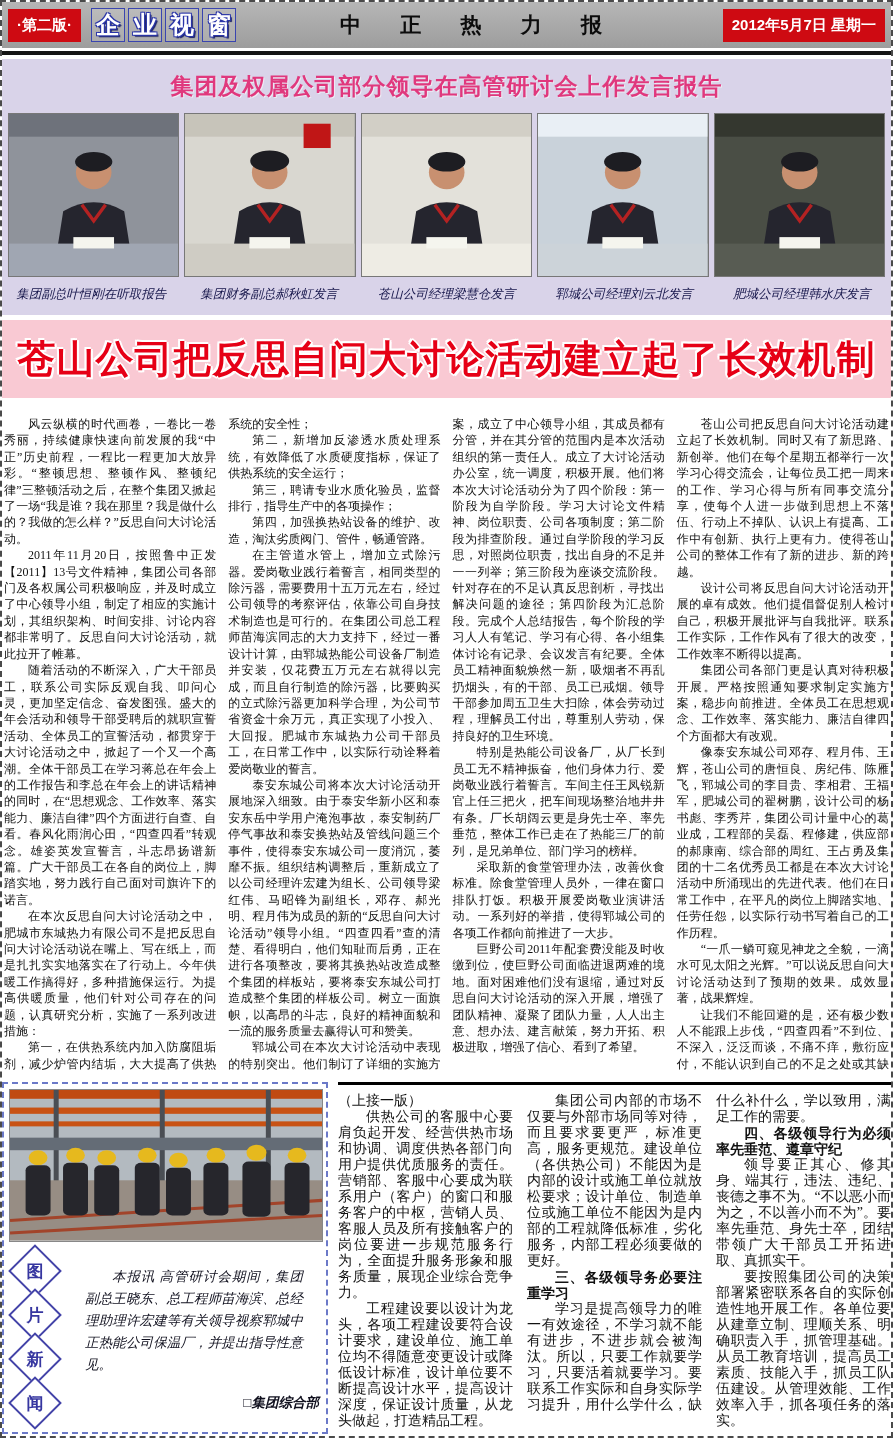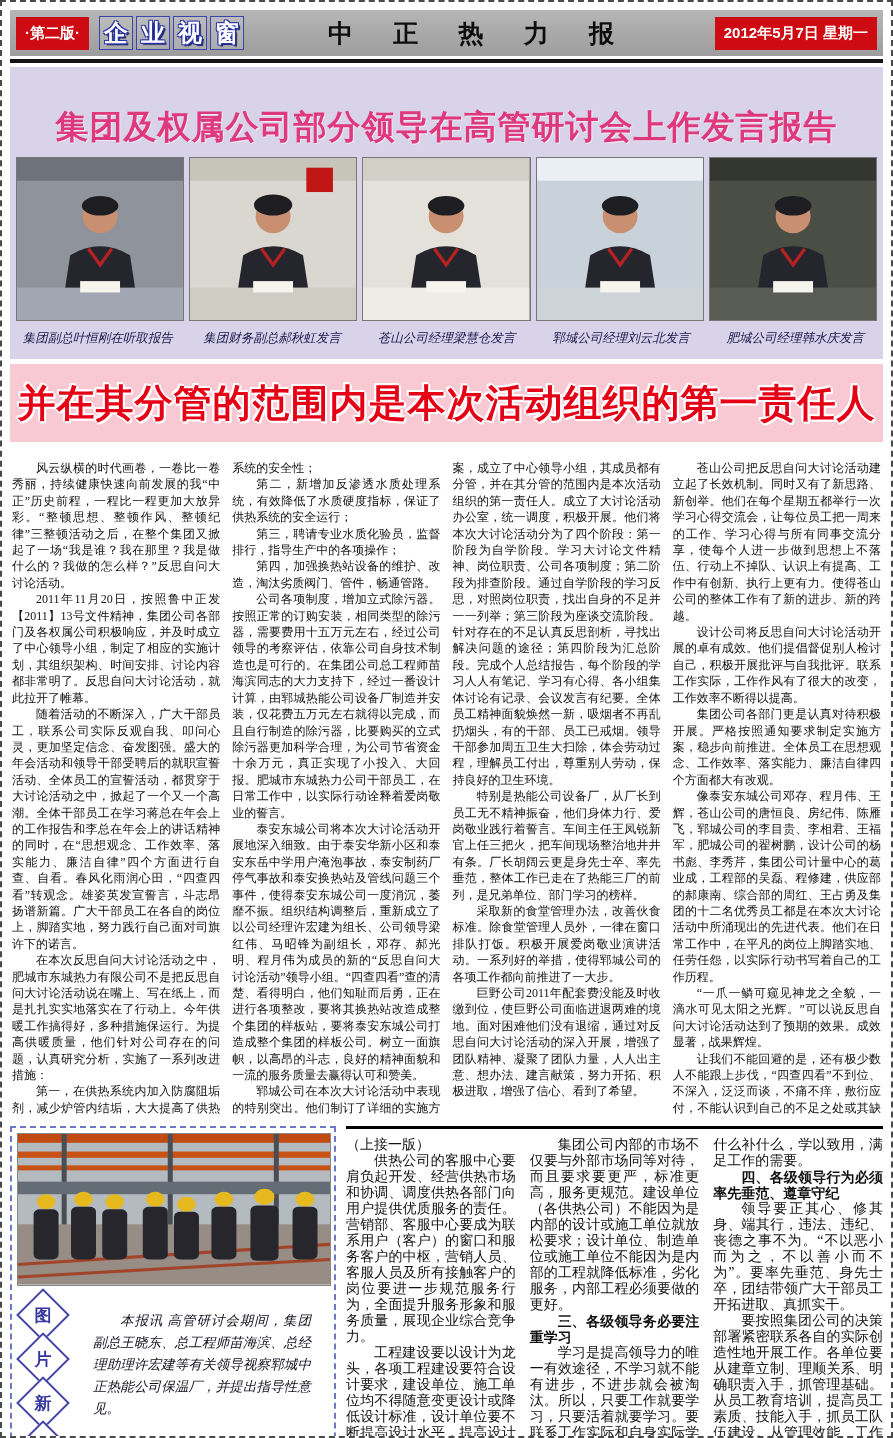--- a/index.html
+++ b/index.html
@@ -1,40 +1,40 @@
 <!DOCTYPE html>
 <html style="--accent_red: #ce0a12; --headline1_pink: #e0387d; --headline1_bg: #d9d3e9; --headline2_red: #e60016; --headline2_bg: #f9c9d3; --label_blue: #4343a8;"><head>
 <meta charset="utf-8">
 <style>
   html,body{margin:0;padding:0;background:#e8e8e8;}
   .page{
     width:893px;height:1438px;box-sizing:border-box;margin:0 auto;
-    background:#fff;border:2px dashed #4a4a4a;padding:8px;position:relative;
+    background:#fff;border:2px dashed #4a4a4a;padding:0;position:relative;
     font-family:"Liberation Serif",serif;overflow:hidden;
   }
   
   .masthead{height:46px;background:linear-gradient(#b6b6b6,#9d9d9d);
     display:flex;align-items:center;padding:0 6px;gap:10px;}
   .red-box{background:var(--accent_red,#ce0a12);color:#fff;font-weight:bold;
     font-size:15px;padding:7px 9px;white-space:nowrap;font-family:"Liberation Sans",sans-serif;}
   .section-title{display:flex;gap:3px;}
   .sec-char{display:inline-flex;align-items:center;justify-content:center;
     width:32px;height:32px;font-size:24px;font-weight:bold;color:#fff;
     font-family:"Liberation Sans",sans-serif;
     text-shadow:1px 1px 0 #2a35a8,-1px -1px 0 #2a35a8,1px -1px 0 #2a35a8,-1px 1px 0 #2a35a8,2px 2px 1px #1a2066;
     border:1px solid #3a45b0;background:rgba(255,255,255,.12);}
-  .paper-title{flex:1;text-align:center;font-size:25px;font-weight:bold;
+  .paper-title{flex:1;text-align:center;font-size:21px;font-weight:bold;
     letter-spacing:17px;color:#0c0c0c;}
   .masthead-rule{height:4px;background:#141414;margin-top:3px;}
   
   .top-block{background:var(--headline1_bg,#d9d3e9);margin-top:4px;padding:5px 6px 6px;}
-  .headline1{text-align:center;font-family:Liberation Mono, monospace;
-    font-size:33px;font-weight:bold;color:var(--headline1_pink,#e0387d);
+  .headline1{text-align:center;font-family:Liberation Sans, sans-serif;
+    font-size:23px;font-weight:bold;color:var(--headline1_pink,#e0387d);
     letter-spacing:1px;line-height:44px;white-space:nowrap;
-    text-shadow:1px 1px 0 rgba(255,255,255,.55);margin-top:36px;}
+    text-shadow:1px 1px 0 rgba(255,255,255,.55);}
   .photo-row{display:flex;gap:5px;height:164px;margin-top:5px;}
   .photo{flex:1;overflow:hidden;background:#8a8a8a;border:1px solid #777;}
   .phsvg{display:block;width:100%;height:100%;}
   .phsvg .head{fill:#c89070;} .phsvg .hair{fill:#1d1d22;}
   .phsvg .body{fill:#25252e;} .phsvg .paper{fill:#f5f5ee;}
   .phsvg .collar{fill:none;stroke:#b42222;stroke-width:2;}
   .phsvg .accent{fill:transparent;}
   .p1 .bg{fill:#8f939b}.p1 .band{fill:#6e727b}.p1 .table{fill:#a0a6b2}
   .p2 .bg{fill:#d9d7d0}.p2 .band{fill:#c7c4ba}.p2 .table{fill:#cfccc4}.p2 .accent{fill:#c01616}
   .p3 .bg{fill:#e3e1da}.p3 .band{fill:#d2cfc6}.p3 .table{fill:#eeece4}
@@ -170,34 +170,34 @@
     <div class="caption-row">
       <div class="caption">集团副总叶恒刚在听取报告</div>
       <div class="caption">集团财务副总郝秋虹发言</div>
       <div class="caption">苍山公司经理梁慧仓发言</div>
       <div class="caption">郓城公司经理刘云北发言</div>
       <div class="caption">肥城公司经理韩水庆发言</div>
     </div>
   </div>
 
   <div class="headline2-wrap">
-    <span class="headline2">并在其分管的范围内是本次活动组织的第一责任人</span>
+    <span class="headline2">苍山公司把反思自问大讨论活动建立起了长效机制</span>
   </div>
 
   <div class="article">
     <div>
         <p>风云纵横的时代画卷，一卷比一卷秀丽，持续健康快速向前发展的我“中正”历史前程，一程比一程更加大放异彩。“整顿思想、整顿作风、整顿纪律”三整顿活动之后，在整个集团又掀起了一场“我是谁？我在那里？我是做什么的？我做的怎么样？”反思自问大讨论活动。</p>
         <p>2011年11月20日，按照鲁中正发【2011】13号文件精神，集团公司各部门及各权属公司积极响应，并及时成立了中心领导小组，制定了相应的实施计划，其组织架构、时间安排、讨论内容都非常明了。反思自问大讨论活动，就此拉开了帷幕。</p>
         <p>随着活动的不断深入，广大干部员工，联系公司实际反观自我、叩问心灵，更加坚定信念、奋发图强。盛大的年会活动和领导干部受聘后的就职宣誓活动、全体员工的宣誓活动，都贯穿于大讨论活动之中，掀起了一个又一个高潮。全体干部员工在学习蒋总在年会上的工作报告和李总在年会上的讲话精神的同时，在“思想观念、工作效率、落实能力、廉洁自律”四个方面进行自查、自看。春风化雨润心田，“四查四看”转观念。雄姿英发宣誓言，斗志昂扬谱新篇。广大干部员工在各自的岗位上，脚踏实地，努力践行自己面对司旗许下的诺言。</p>
         <p>在本次反思自问大讨论活动之中，肥城市东城热力有限公司不是把反思自问大讨论活动说在嘴上、写在纸上，而是扎扎实实地落实在了行动上。今年供暖工作搞得好，多种措施保运行。为提高供暖质量，他们针对公司存在的问题，认真研究分析，实施了一系列改进措施：</p>
         <p>第一，在供热系统内加入防腐阻垢剂，减少炉管内结垢，大大提高了供热系统的安全性；</p>
         <p>第二，新增加反渗透水质处理系统，有效降低了水质硬度指标，保证了供热系统的安全运行；</p>
         <p>第三，聘请专业水质化验员，监督排行，指导生产中的各项操作；</p>
         <p>第四，加强换热站设备的维护、改造，淘汰劣质阀门、管件，畅通管路。</p>
-        <p>公司各项制度，增加立式除污器。按照正常的订购安装，相同类型的除污器，需要费用十五万元左右，经过公司领导的考察评估，依靠公司自身技术制造也是可行的。在集团公司总工程师苗海滨同志的大力支持下，经过一番设计计算，由郓城热能公司设备厂制造并安装，仅花费五万元左右就得以完成，而且自行制造的除污器，比要购买的立式除污器更加科学合理，为公司节省资金十余万元，真正实现了小投入、大回报。肥城市东城热力公司干部员工，在日常工作中，以实际行动诠释着爱岗敬业的誓言。</p>
+        <p>在主管道水管上，增加立式除污器。爱岗敬业践行着誓言，相同类型的除污器，需要费用十五万元左右，经过公司领导的考察评估，依靠公司自身技术制造也是可行的。在集团公司总工程师苗海滨同志的大力支持下，经过一番设计计算，由郓城热能公司设备厂制造并安装，仅花费五万元左右就得以完成，而且自行制造的除污器，比要购买的立式除污器更加科学合理，为公司节省资金十余万元，真正实现了小投入、大回报。肥城市东城热力公司干部员工，在日常工作中，以实际行动诠释着爱岗敬业的誓言。</p>
         <p>泰安东城公司将本次大讨论活动开展地深入细致。由于泰安华新小区和泰安东岳中学用户淹泡事故，泰安制药厂停气事故和泰安换热站及管线问题三个事件，使得泰安东城公司一度消沉，萎靡不振。组织结构调整后，重新成立了以公司经理许宏建为组长、公司领导梁红伟、马昭锋为副组长，邓存、郝光明、程月伟为成员的新的“反思自问大讨论活动”领导小组。“四查四看”查的清楚、看得明白，他们知耻而后勇，正在进行各项整改，要将其换热站改造成整个集团的样板站，要将泰安东城公司打造成整个集团的样板公司。树立一面旗帜，以高昂的斗志，良好的精神面貌和一流的服务质量去赢得认可和赞美。</p>
         <p>郓城公司在本次大讨论活动中表现的特别突出。他们制订了详细的实施方案，成立了中心领导小组，其成员都有分管，并在其分管的范围内是本次活动组织的第一责任人。成立了大讨论活动办公室，统一调度，积极开展。他们将本次大讨论活动分为了四个阶段：第一阶段为自学阶段。学习大讨论文件精神、岗位职责、公司各项制度；第二阶段为排查阶段。通过自学阶段的学习反思，对照岗位职责，找出自身的不足并一一列举；第三阶段为座谈交流阶段。针对存在的不足认真反思剖析，寻找出解决问题的途径；第四阶段为汇总阶段。完成个人总结报告，每个阶段的学习人人有笔记、学习有心得、各小组集体讨论有记录、会议发言有纪要。全体员工精神面貌焕然一新，吸烟者不再乱扔烟头，有的干部、员工已戒烟。领导干部参加周五卫生大扫除，体会劳动过程，理解员工付出，尊重别人劳动，保持良好的卫生环境。</p>
         <p>特别是热能公司设备厂，从厂长到员工无不精神振奋，他们身体力行、爱岗敬业践行着誓言。车间主任王凤锐新官上任三把火，把车间现场整治地井井有条。厂长胡阔云更是身先士卒、率先垂范，整体工作已走在了热能三厂的前列，是兄弟单位、部门学习的榜样。</p>
         <p>采取新的食堂管理办法，改善伙食标准。除食堂管理人员外，一律在窗口排队打饭。积极开展爱岗敬业演讲活动。一系列好的举措，使得郓城公司的各项工作都向前推进了一大步。</p>
         <p>巨野公司2011年配套费没能及时收缴到位，使巨野公司面临进退两难的境地。面对困难他们没有退缩，通过对反思自问大讨论活动的深入开展，增强了团队精神、凝聚了团队力量，人人出主意、想办法、建言献策，努力开拓、积极进取，增强了信心、看到了希望。</p>
         <p>苍山公司把反思自问大讨论活动建立起了长效机制。同时又有了新思路、新创举。他们在每个星期五都举行一次学习心得交流会，让每位员工把一周来的工作、学习心得与所有同事交流分享，使每个人进一步做到思想上不落伍、行动上不掉队、认识上有提高、工作中有创新、执行上更有力。使得苍山公司的整体工作有了新的进步、新的跨越。</p>
         <p>设计公司将反思自问大讨论活动开展的卓有成效。他们提倡督促别人检讨自己，积极开展批评与自我批评。联系工作实际，工作作风有了很大的改变，工作效率不断得以提高。</p>
         <p>集团公司各部门更是认真对待积极开展。严格按照通知要求制定实施方案，稳步向前推进。全体员工在思想观念、工作效率、落实能力、廉洁自律四个方面都大有改观。</p>
         <p>像泰安东城公司邓存、程月伟、王辉，苍山公司的唐恒良、房纪伟、陈雁飞，郓城公司的李目贵、李相君、王福军，肥城公司的翟树鹏，设计公司的杨书彪、李秀芹，集团公司计量中心的葛业成，工程部的吴磊、程修建，供应部的郝康南、综合部的周红、王占勇及集团的十二名优秀员工都是在本次大讨论活动中所涌现出的先进代表。他们在日常工作中，在平凡的岗位上脚踏实地、任劳任怨，以实际行动书写着自己的工作历程。</p>
         <p>“一爪一鳞可窥见神龙之全貌，一滴水可见太阳之光辉。”可以说反思自问大讨论活动达到了预期的效果。成效显著，战果辉煌。</p>

